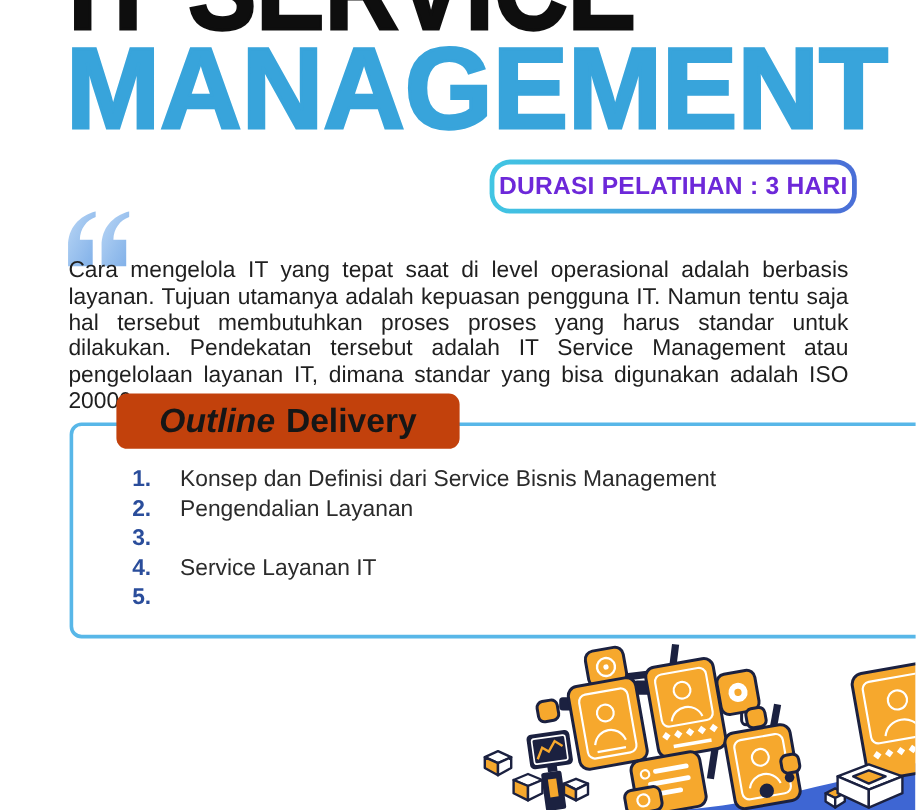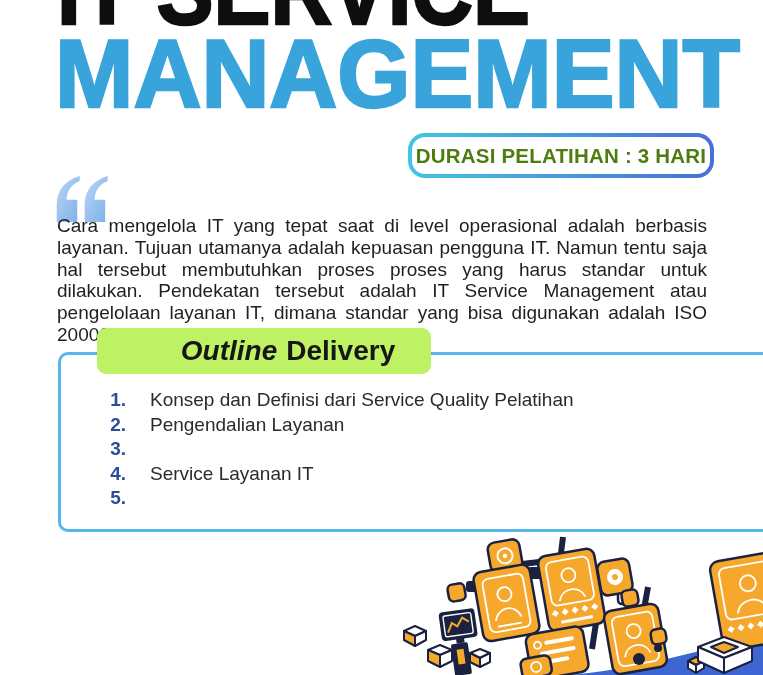--- a/index.html
+++ b/index.html
@@ -18,38 +18,38 @@
     position:absolute;left:408px;top:133px;width:306px;height:45px;
     border-radius:17px;box-sizing:border-box;
     background:linear-gradient(90deg,#41c6e3 0%,#4a6ed7 100%);
     padding:4px;
   }
   .badge-inner{
     width:100%;height:100%;background:#ffffff;border-radius:13px;
     display:flex;align-items:center;justify-content:center;box-sizing:border-box;
   }
   .badge-inner span{
-    font-size:20.5px;font-weight:bold;color:#4d7c0f;letter-spacing:.2px;white-space:nowrap;
+    font-size:20.5px;font-weight:bold;color:#6d28d9;letter-spacing:.2px;white-space:nowrap;
   }
   
   .quote-mark{position:absolute;left:56px;top:176px;z-index:0;}
   .intro-text{
     position:absolute;left:57px;top:196px;width:650px;z-index:1;
     font-size:19px;line-height:21.8px;color:#1f1f1f;text-align:justify;
   }
   
   .outline-box{
     position:absolute;left:58px;top:352px;width:780px;height:180px;
     border:3px solid #58b7e8;border-radius:10px;box-sizing:border-box;
   }
   .outline-heading{
     position:absolute;left:97px;top:328px;width:286px;height:46px;
-    background:#bef264;border-radius:9px;z-index:2;
+    background:#c2410c;border-radius:9px;z-index:2;
     display:flex;align-items:center;justify-content:center;
-    font-size:28px;font-weight:bold;color:#161616;white-space:nowrap;padding-left:48px;
+    font-size:28px;font-weight:bold;color:#161616;white-space:nowrap;
   }
   .outline-heading .it{font-style:italic;margin-right:9px;}
   .outline-list{position:absolute;left:0;top:388px;z-index:2;width:763px;}
   .outline-item{display:flex;height:24.5px;align-items:center;}
   .outline-item .num{
     width:126px;text-align:right;font-weight:bold;color:#2a4d9b;font-size:19px;
   }
   .outline-item .txt{
     margin-left:24px;color:#2b2b2b;font-size:19px;
   }
@@ -84,21 +84,21 @@
 
 <div class="outline-box"></div>
 <div class="outline-heading">
   <span class="it">Outline</span>
   <span>Delivery</span>
 </div>
 
 <div class="outline-list">
   <div class="outline-item">
     <span class="num">1.</span>
-    <span class="txt">Konsep dan Definisi dari Service Quality Pelatihan</span>
+    <span class="txt">Konsep dan Definisi dari Service Bisnis Management</span>
   </div>
   <div class="outline-item">
     <span class="num">2.</span>
     <span class="txt">Pengendalian Layanan</span>
   </div>
   <div class="outline-item">
     <span class="num">3.</span>
   </div>
   <div class="outline-item">
     <span class="num">4.</span>

